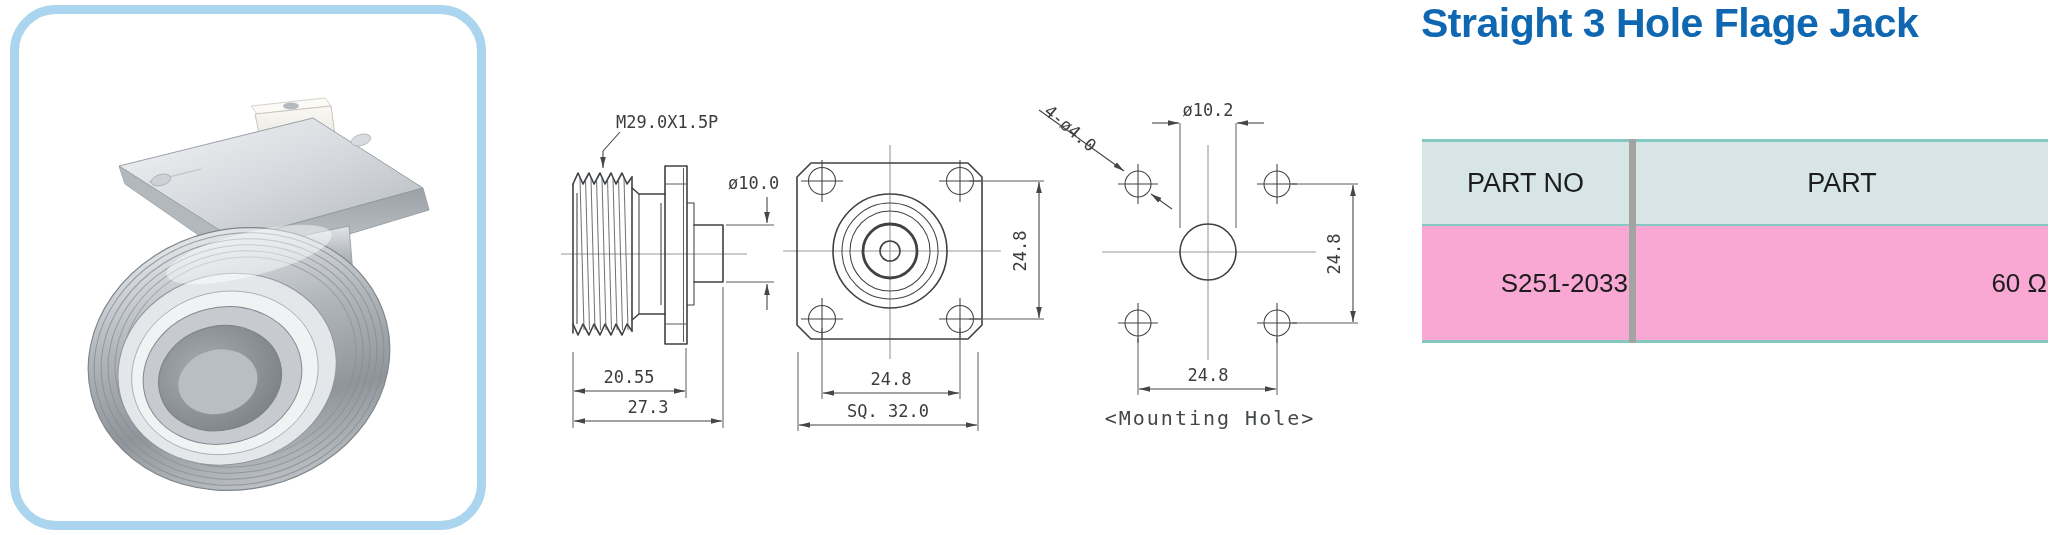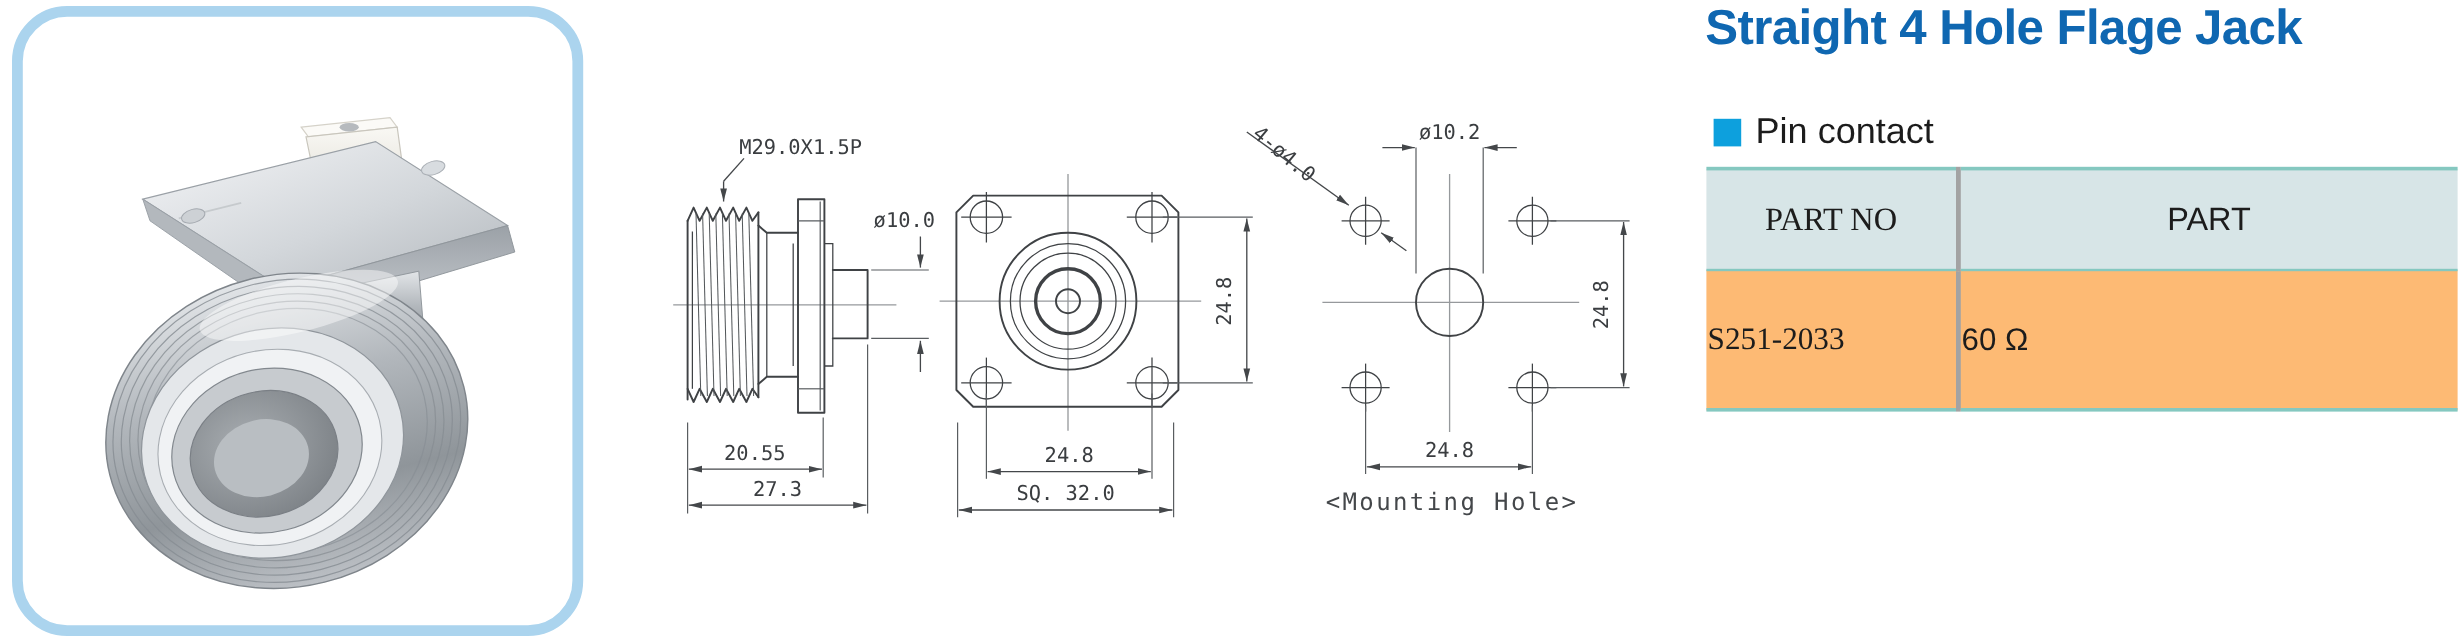--- a/index.html
+++ b/index.html
@@ -60,24 +60,24 @@
     height:80px;width:208px;
     background:#d7e5e7;
     font-weight:normal;font-size:27px;color:#1c1c1c;
     border-bottom:2px solid #85c8c0;
     text-align:center;vertical-align:middle;
   }
   .spec-table th + th{width:418px;}
   .spec-table td{
     height:112px;
     font-size:26px;color:#1c1c1c;
-    text-align:left;vertical-align:middle;
-    background:#fdba74;
-  }
-  .spec-table th:first-child,.spec-table td:first-child{border-right:4px solid #a3a3a3;font-family:Liberation Serif, serif;}
+    text-align:right;vertical-align:middle;
+    background:#f9a8d4;
+  }
+  .spec-table th:first-child,.spec-table td:first-child{border-right:7px solid #a3a3a3;}
 </style>
 </head>
 <body>
 
 <div id="page">
 
   <div class="photo-frame">
     <svg width="458" height="507" viewBox="0 0 458 507">
       <defs>
         <linearGradient id="gFlange" x1="0" y1="0" x2="1" y2="1">
@@ -273,26 +273,22 @@
         <line class="ext" x1="1277" y1="317" x2="1277" y2="374"></line>
         <path class="dim" d="M1139,368 L1276,368" marker-start="url(#arr)" marker-end="url(#arr)"></path>
         <text class="cad" x="1208" y="360" text-anchor="middle">24.8</text>
 
         <text class="cap" x="1210" y="404" text-anchor="middle">&lt;Mounting Hole&gt;</text>
       </g>
     </svg>
   </div>
 
   <div class="right-panel">
-    <h1 class="page-title">Straight 4 Hole Flage Jack</h1>
-
-    <div class="subtitle-row">
-      <span class="bullet-square"></span>
-      <span class="subtitle-label">Pin contact</span>
-    </div>
+    <h1 class="page-title">Straight 3 Hole Flage Jack</h1>
+
 
     <table class="spec-table">
       <thead>
         <tr>
           <th>PART NO</th>
           <th>PART</th>
         </tr>
       </thead>
       <tbody>
         <tr>

